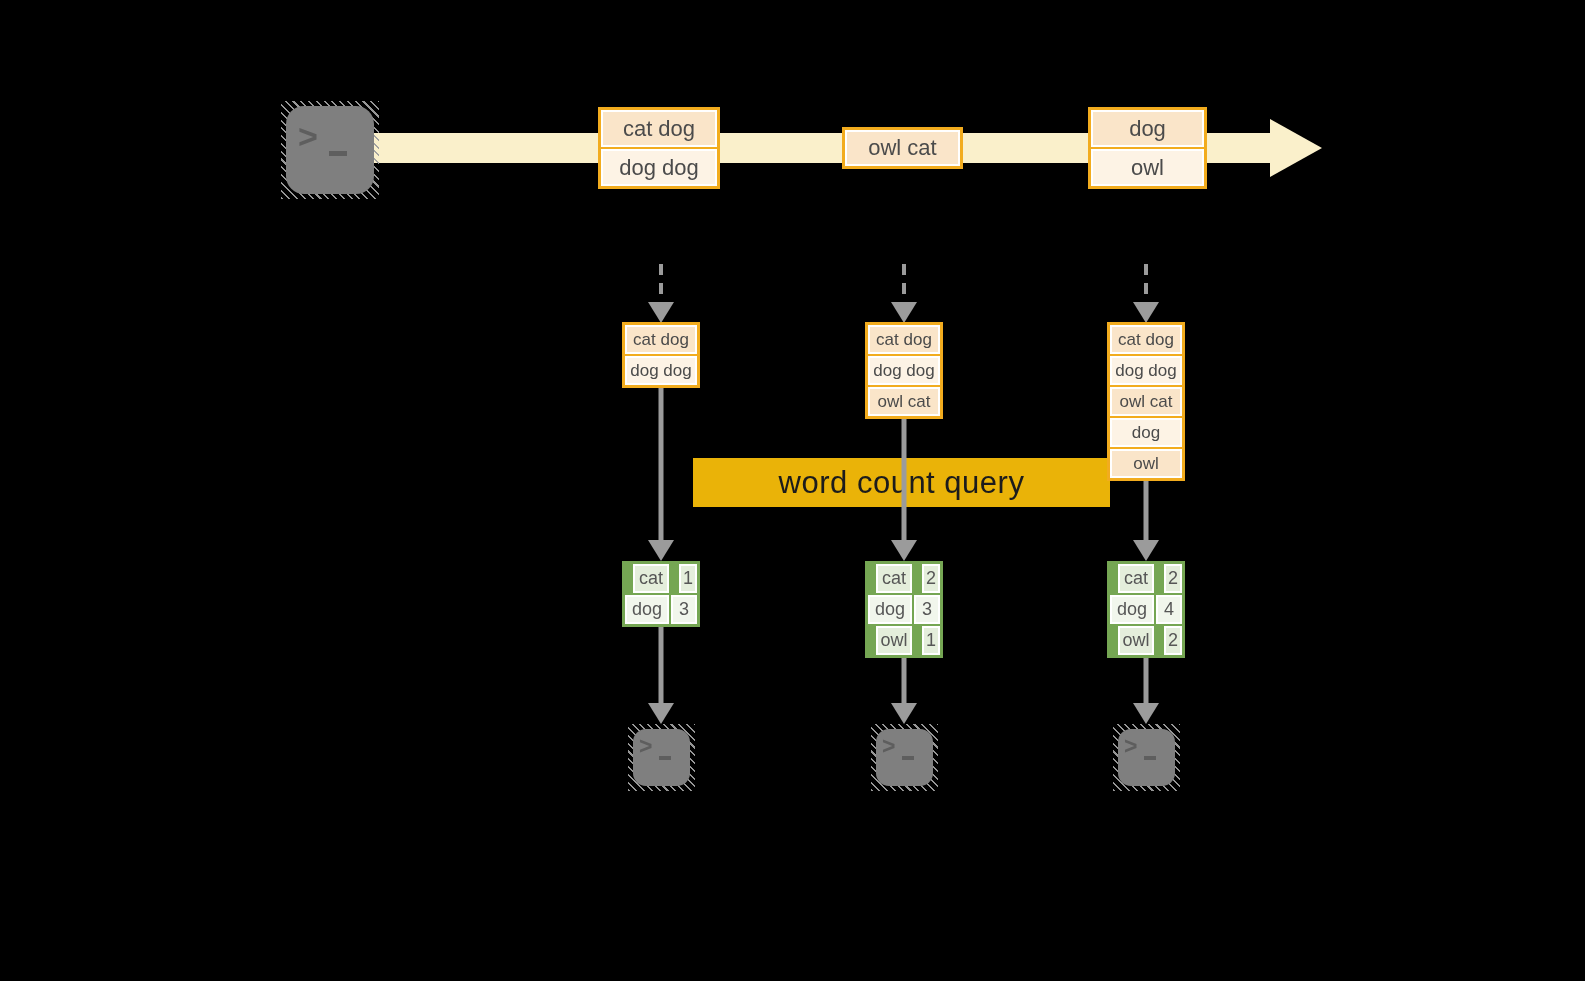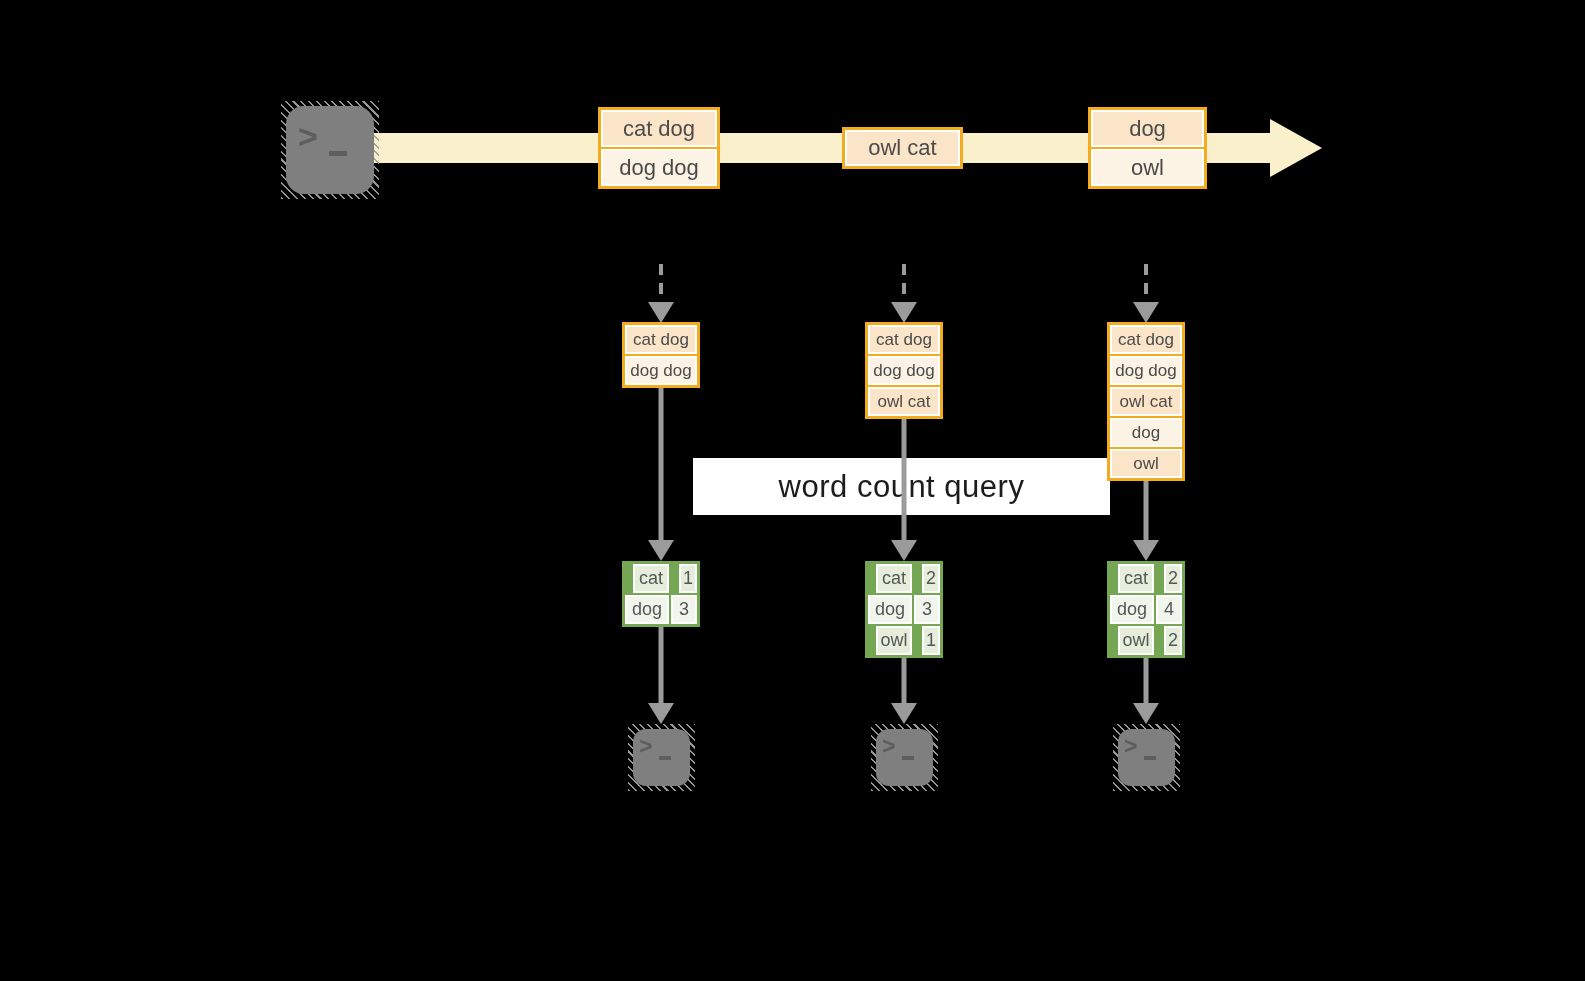--- a/index.html
+++ b/index.html
@@ -21,21 +21,21 @@
   .ocell.big{height:37px;font-size:22px;}
   .ocell.one{height:36px;font-size:22px;}
   .ocell.small{height:29px;font-size:17px;}
   
   .dash{position:absolute;width:4px;transform:translateX(-50%);z-index:2;
     background:repeating-linear-gradient(180deg,#9B9B9B 0 11px,transparent 11px 19px);}
   .shaft{position:absolute;width:5px;background:#9B9B9B;transform:translateX(-50%);z-index:2;}
   .ahead{position:absolute;width:26px;height:21px;background:#9B9B9B;transform:translateX(-50%);
     clip-path:polygon(0 0,100% 0,50% 100%);z-index:2;}
   
-  .qlabel{position:absolute;left:693px;top:458px;width:417px;height:57px;background:#ffffff;z-index:1;
+  .qlabel{position:absolute;left:693px;top:458px;width:417px;height:49px;background:#eab308;z-index:1;
     display:flex;align-items:center;justify-content:center;font-size:31px;color:#1C1C1C;letter-spacing:.5px;}
   
   .gtable{position:absolute;display:grid;grid-template-columns:1fr 26px;gap:2px;background:#75A653;
     border:3px solid #75A653;box-sizing:border-box;z-index:3;}
   .gcell{box-sizing:border-box;height:29px;border:2px solid #FFFFFF;display:flex;align-items:center;
     justify-content:center;font-size:18px;color:#565656;}
   .gcell.rA{background:#E4EEDB;margin-left:8px;}
   .gcell.rB{background:#F1F6EC;}
   
   .term{position:absolute;z-index:3;}

